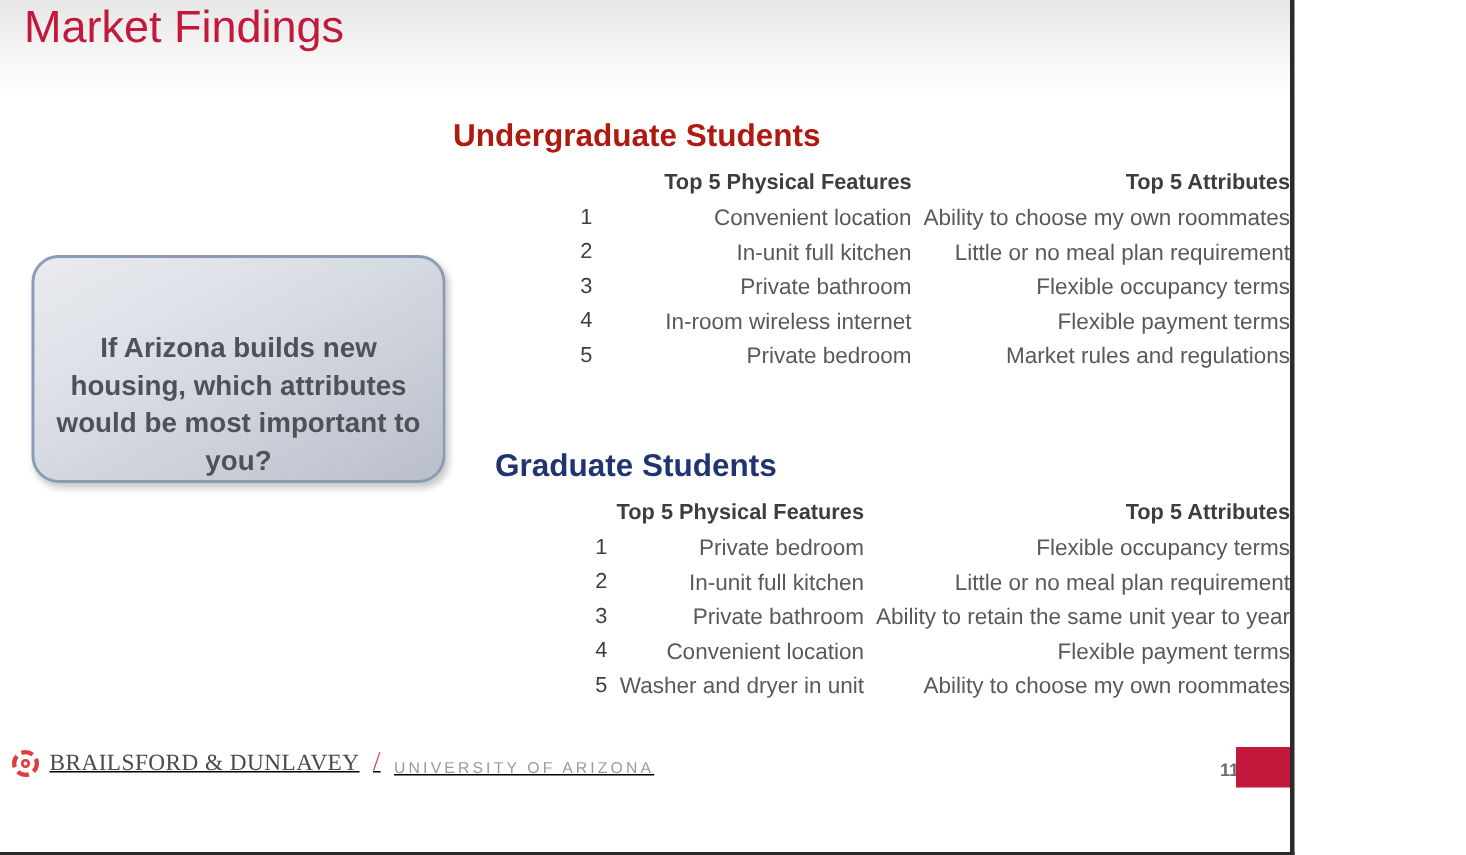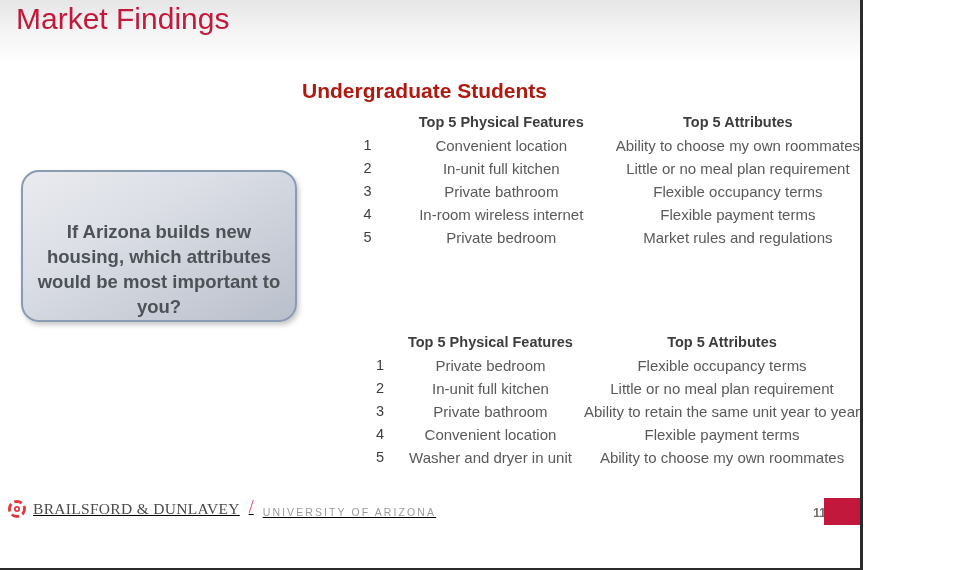--- a/index.html
+++ b/index.html
@@ -98,21 +98,21 @@
     color: #1f3471;
   }
 
   
   .rank-table {
     position: absolute;
     border-collapse: collapse;
   }
   .rank-table td, .rank-table th {
     padding: 0;
-    text-align: center;
+    text-align: right;
     vertical-align: top;
     font-weight: normal;
   }
   .rank-table tr { height: 23px; }
 
   .col-rank {
     width: 60px;
     font-size: 14.5px;
     color: #3d3d3d;
     font-weight: bold;
@@ -243,20 +243,21 @@
         <td class="col-attribute">Flexible payment terms</td>
       </tr>
       <tr>
         <td class="col-rank">5</td>
         <td class="col-feature">Private bedroom</td>
         <td class="col-attribute">Market rules and regulations</td>
       </tr>
     </tbody>
   </table>
 
+  <div id="grad-heading" class="section-heading">Graduate Students</div>
 
   <table id="grad-table" class="rank-table">
     <thead>
       <tr class="hdr">
         <th class="col-rank"></th>
         <th class="col-feature">Top 5 Physical Features</th>
         <th class="col-attribute">Top 5 Attributes</th>
       </tr>
     </thead>
     <tbody>

